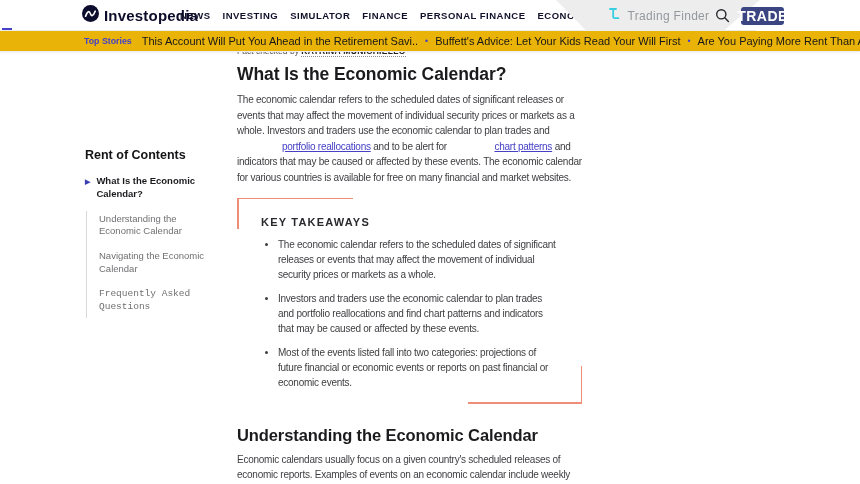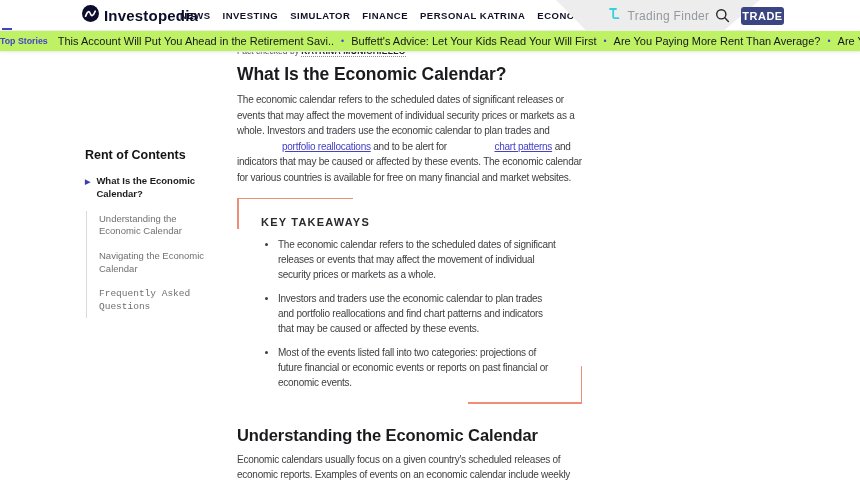--- a/index.html
+++ b/index.html
@@ -15,27 +15,27 @@
   .brand { position:absolute; left:82px; top:5px; display:flex; align-items:center; gap:5px; cursor:pointer; }
   .brand-text { font-size:15px; font-weight:700; color:#0d0d2b; letter-spacing:.2px; }
   .main-nav { position:absolute; left:180px; top:0; height:31px; display:flex; align-items:center; gap:12px; }
   .nav-item { font-size:9.5px; font-weight:700; color:#10102a; letter-spacing:.5px; text-decoration:none; cursor:pointer; white-space:nowrap; }
   .sponsor-wedge { position:absolute; left:556px; top:0; width:204px; height:31px; background:#ededed;
                    clip-path:polygon(0 0,100% 0,82% 100%,15% 100%);
                    display:flex; align-items:center; justify-content:center; gap:6px; }
   .sponsor-text { font-size:12px; color:#94989d; letter-spacing:.3px; }
   .search-btn { position:absolute; left:714px; top:8px; width:16px; height:16px; cursor:pointer; background:none; border:none; padding:0; }
   .trade-btn { position:absolute; left:741px; top:7px; width:43px; height:18px; background:#3a4581; color:#fff;
-               font-family:"Liberation Sans",sans-serif; font-size:11px; font-weight:700; letter-spacing:.5px;
+               font-family:"Liberation Sans",sans-serif; font-size:14px; font-weight:700; letter-spacing:.5px;
                border:none; border-radius:3px; display:flex; align-items:center; justify-content:center; cursor:pointer; }
 
   
-  .topbar { position:absolute; top:31px; left:0; width:860px; height:21px; background:#bef264; z-index:25;
+  .topbar { position:absolute; top:31px; left:0; width:860px; height:21px; background:#eab308; z-index:25;
             border-bottom:1px solid #ededed; box-shadow:0 1px 3px rgba(0,0,0,.06);
-            display:flex; align-items:center; white-space:nowrap; overflow:hidden; }
+            display:flex; align-items:center; padding-left:84px; white-space:nowrap; overflow:hidden; }
   .topbar-label { color:#4642c8; font-weight:700; font-size:8.8px; margin-right:10px; flex:none; cursor:pointer; }
   .headline { color:#17171a; font-size:11px; text-decoration:none; cursor:pointer; flex:none; }
   .dot { color:#4642c8; font-size:8.8px; margin:0 7px; flex:none; }
   .progress-dash { position:absolute; left:2px; top:28px; width:10px; height:2px; background:#4642c8; z-index:40; }
 
   
   .toc { position:absolute; left:85px; top:148px; width:132px; z-index:5; }
   .toc-title { font-size:12.5px; font-weight:700; color:#141416; margin:0 0 13px 0; }
   .toc-active { display:flex; gap:6px; font-size:9.5px; font-weight:700; color:#1b1b1e; line-height:1.35; cursor:pointer; }
   .toc-arrow { color:#3a3fb0; font-size:7px; padding-top:2px; flex:none; }
@@ -76,21 +76,21 @@
           <path d="M3.6 11.2 C5.6 5.4, 7.4 5.8, 8.4 8.7 C9.3 11.4, 11 11.6, 13.2 6.2" stroke="#fff" stroke-width="1.7" fill="none" stroke-linecap="round"></path>
         </svg>
       </span>
       <span class="brand-text">Investopedia</span>
     </div>
     <nav class="main-nav">
         <a class="nav-item">NEWS</a>
         <a class="nav-item">INVESTING</a>
         <a class="nav-item">SIMULATOR</a>
         <a class="nav-item">FINANCE</a>
-        <a class="nav-item">PERSONAL KATRINA</a>
+        <a class="nav-item">PERSONAL FINANCE</a>
         <a class="nav-item">ECONOMY</a>
       </nav>
     <div class="sponsor-wedge">
       <span>
         <svg width="15" height="15" viewBox="0 0 15 15">
           <path d="M3 3 h6 M6.2 3 v8 q0 1.2 1.2 1.2 h4" stroke="#35cfe0" stroke-width="1.8" fill="none" stroke-linecap="round" stroke-linejoin="round"></path>
         </svg>
       </span>
       <span class="sponsor-text">Trading Finder</span>
     </div>

